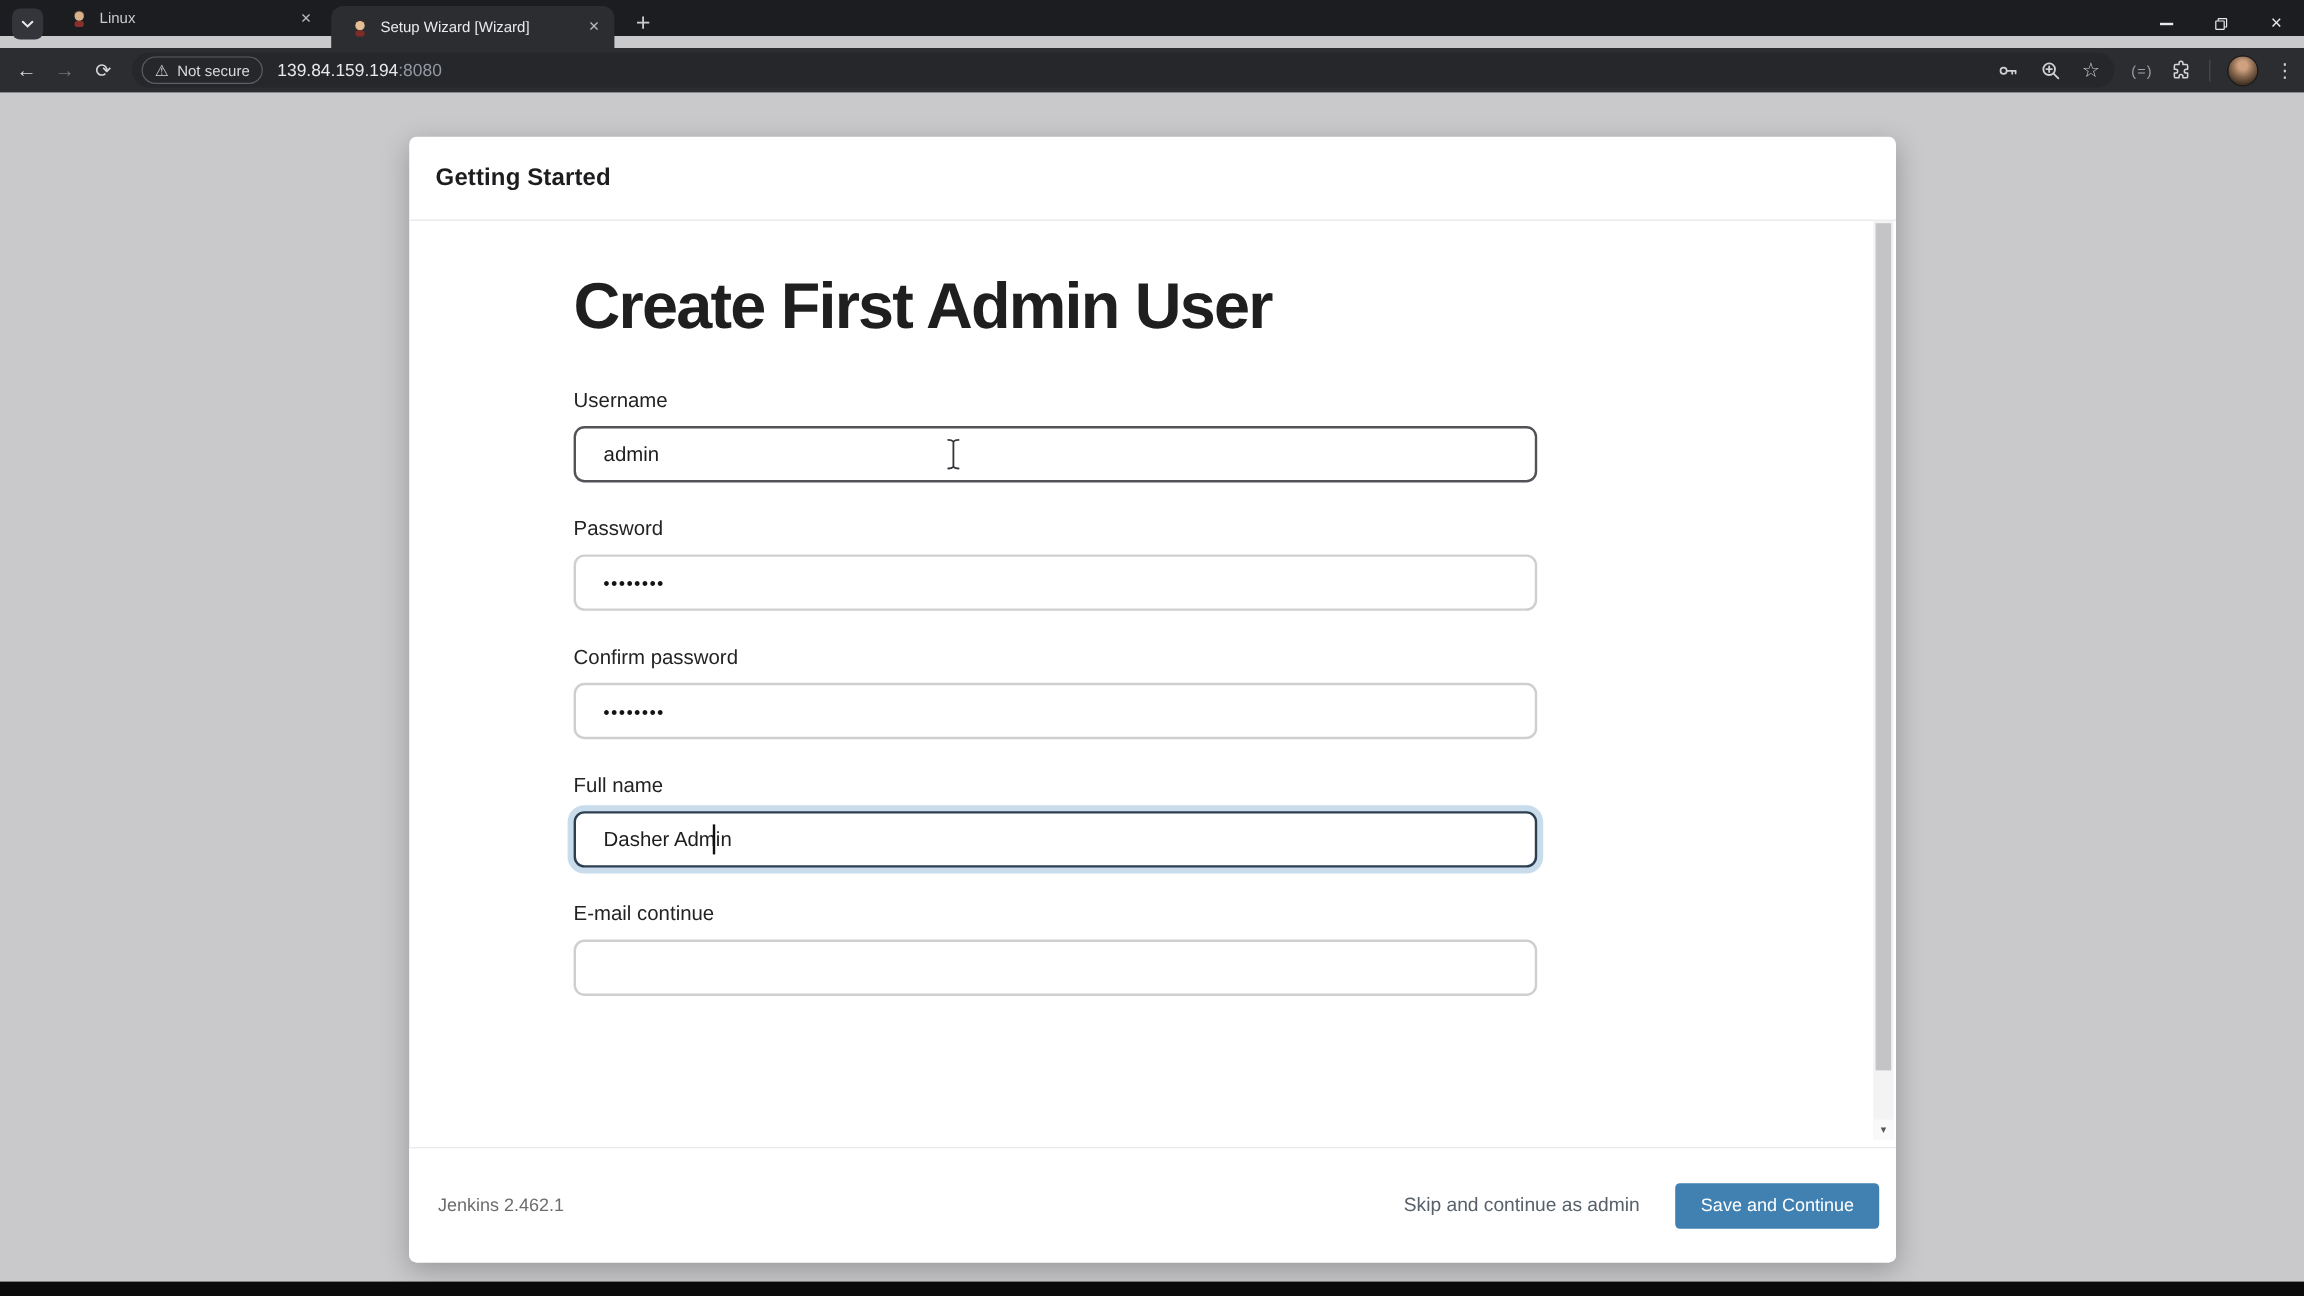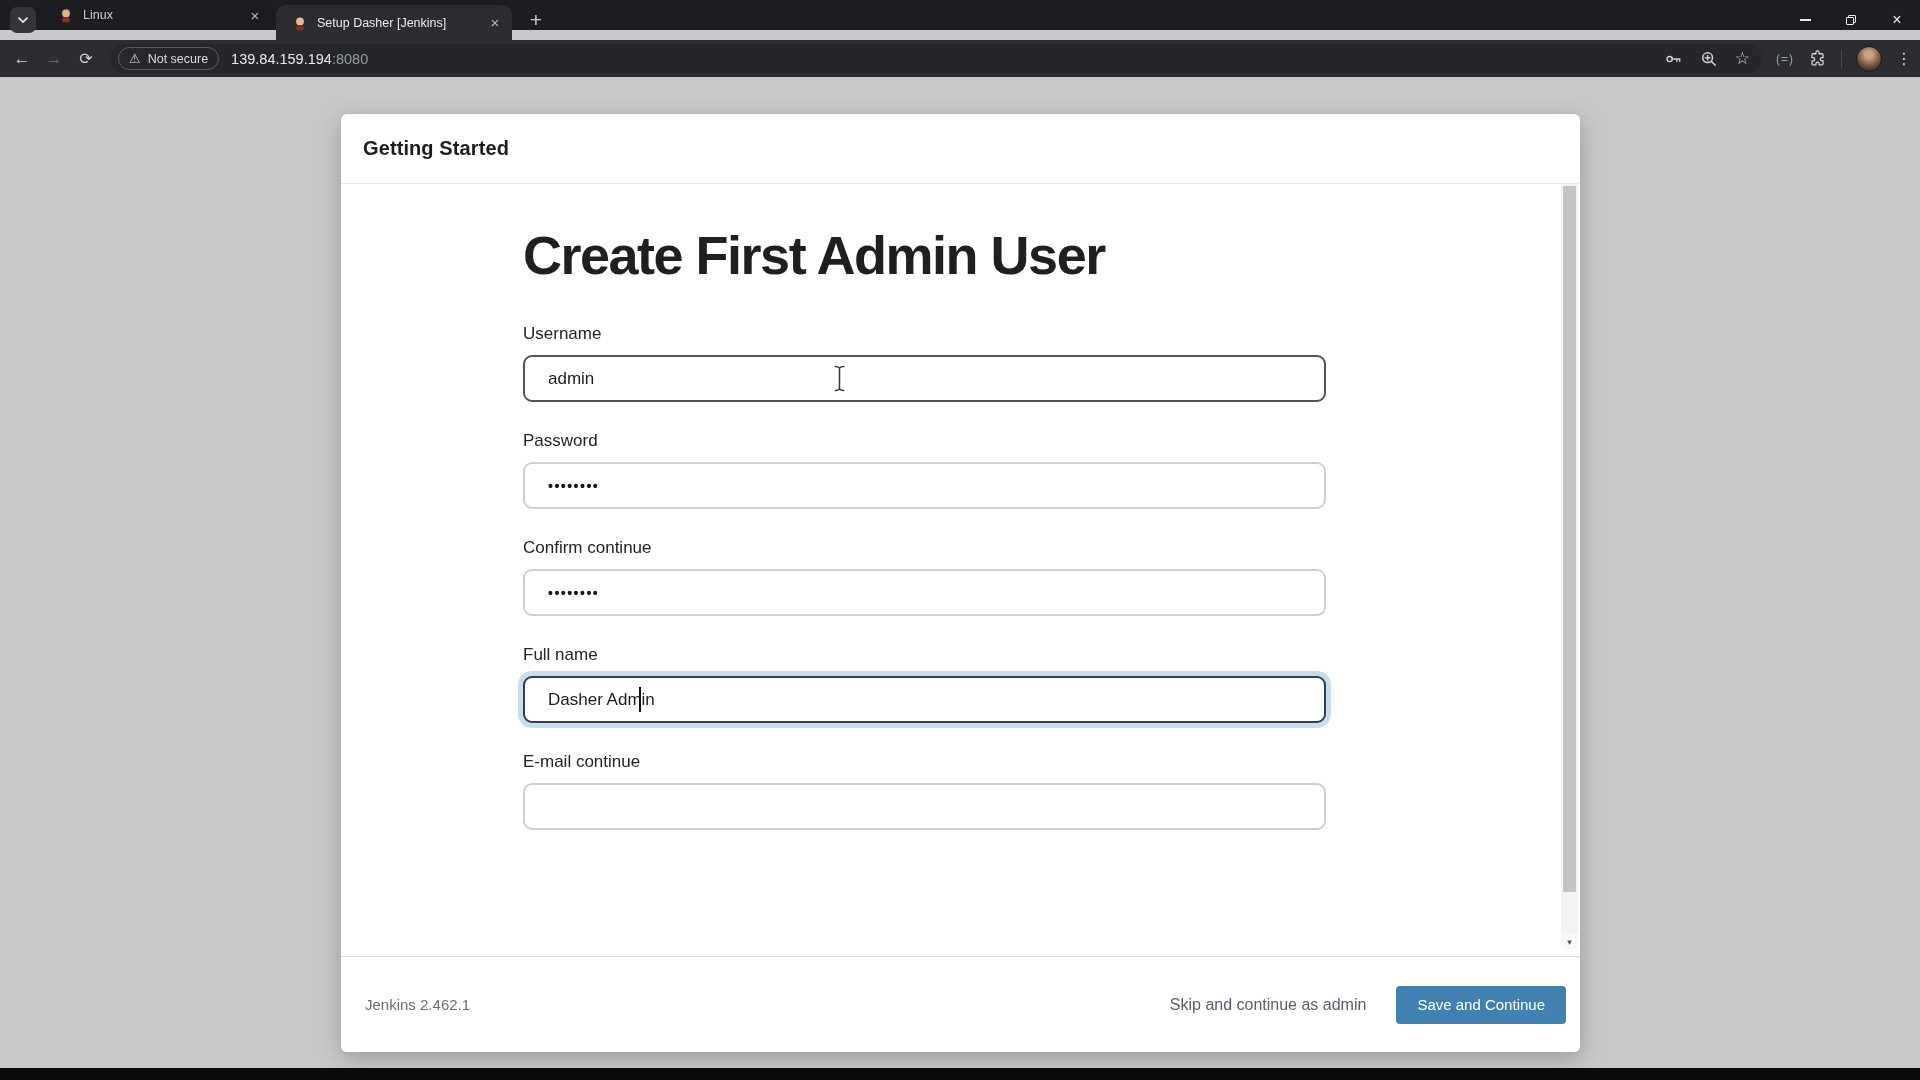--- a/index.html
+++ b/index.html
@@ -99,21 +99,21 @@
   }
   .modal-header {
     position:absolute; top:0; left:0; right:0; height:70px;
     display:flex; align-items:center; padding-left:22px;
     border-bottom:1px solid #e6e6e6;
   }
   .modal-header h2 { font-size:20px; font-weight:700; color:#1d1d1f; letter-spacing:.1px; }
 
   .modal-content {
     position:absolute; top:70px; left:0; right:0; bottom:79px;
-    overflow:hidden; padding:40px 0 0 137px;margin-left:45px;
+    overflow:hidden; padding:40px 0 0 137px;
   }
   .page-title {
     font-size:54px; font-weight:700; color:#1f1f20; letter-spacing:-1.5px;
     margin-bottom:38px;
   }
   .field { width:803px; margin-bottom:29px; }
   .field label { display:block; font-size:17px; color:#232325; margin-bottom:11px; }
   .input-wrap { position:relative; width:803px; }
   .tb {
     width:803px; height:47px; border:2px solid #cfcfd1; border-radius:9px;
@@ -180,21 +180,21 @@
   </div>
 
   <div class="tab tab-active">
     <span class="favicon">
       <svg width="16" height="16" viewBox="0 0 16 16">
           <path d="M3.6 5.6 Q8 0.8 12.4 5.6 L12 3.2 Q8 0.2 4 3.2 Z" fill="#3c2b24"></path>
           <circle cx="8" cy="6.4" r="3.9" fill="#e3bd96"></circle>
           <rect x="4.1" y="10.4" width="7.8" height="5" rx="2.2" fill="#7e2c28"></rect>
         </svg>
     </span>
-    <span class="tab-label">Setup Dasher [Jenkins]</span>
+    <span class="tab-label">Setup Wizard [Wizard]</span>
     <span class="tab-close">×</span>
   </div>
 
   <div class="new-tab">+</div>
 
   <div class="win-controls">
     <div class="win-btn">
       <span class="min-glyph"></span>
     </div>
     <div class="win-btn">
@@ -280,21 +280,21 @@
     </div>
 
     <div class="field">
       <label>Password</label>
       <div class="input-wrap">
         <input class="tb pw" type="text" readonly="" value="••••••••" style="">
       </div>
     </div>
 
     <div class="field">
-      <label>Confirm continue</label>
+      <label>Confirm password</label>
       <div class="input-wrap">
         <input class="tb pw" type="text" readonly="" value="••••••••" style="">
       </div>
     </div>
 
     <div class="field">
       <label>Full name</label>
       <div class="input-wrap">
         <input class="tb focused" type="text" readonly="" value="Dasher Admin" style="">
         <span class="text-caret"></span>

